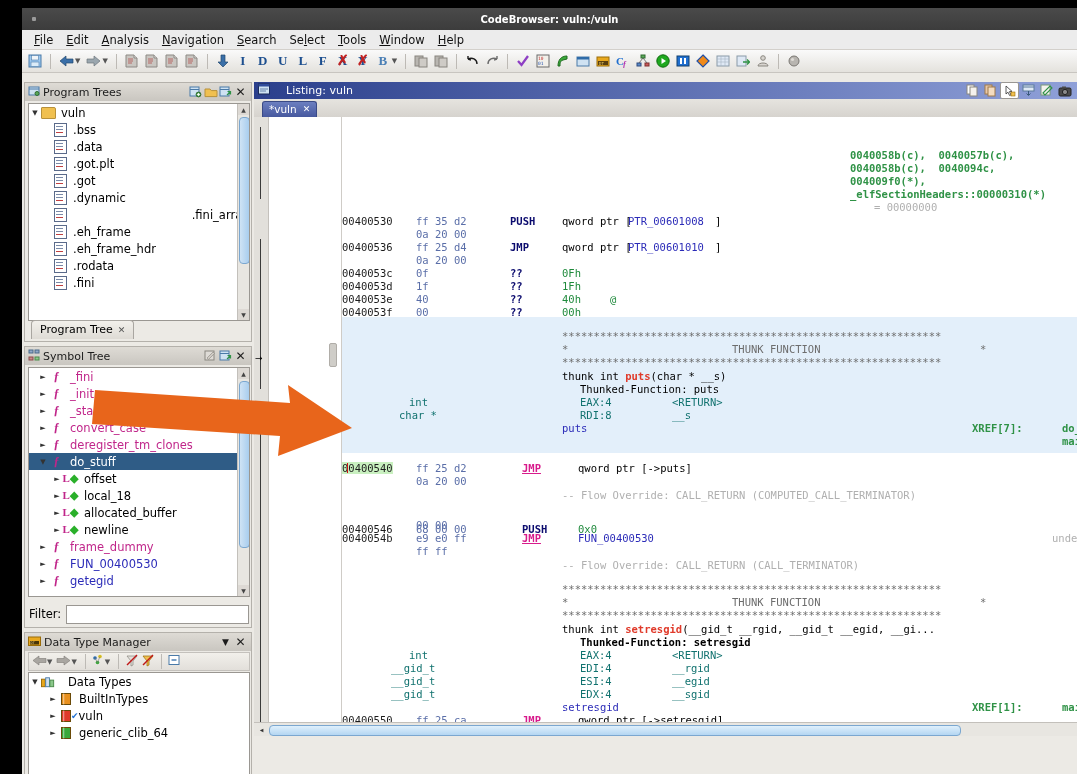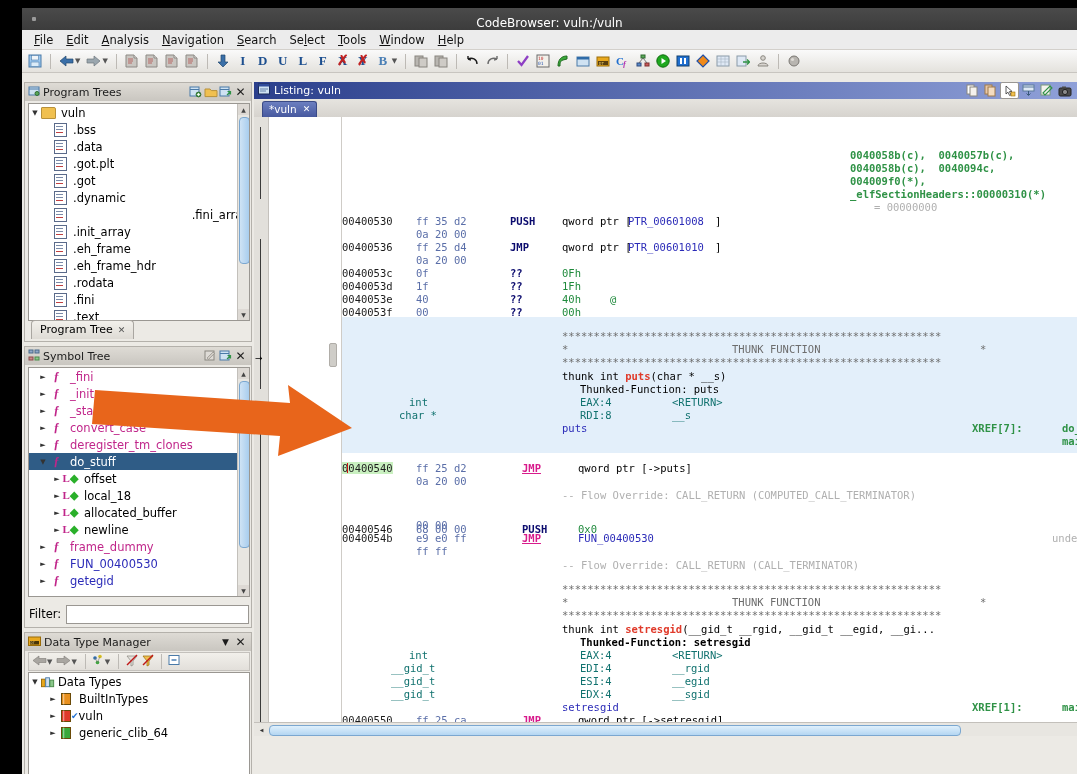--- a/index.html
+++ b/index.html
@@ -1,22 +1,22 @@
 <!DOCTYPE html>
 <html><head>
 <meta charset="utf-8">
 <style>
   html,body{margin:0;padding:0;background:#000;}
   body{width:1077px;height:774px;overflow:hidden;font-family:"DejaVu Sans","Liberation Sans",sans-serif;font-size:11px;}
   #root{position:relative;width:1077px;height:774px;background:#000;}
 
   
   .win{position:absolute;left:22px;top:8px;width:1055px;height:766px;background:#eceae5;}
-  .titlebar{height:22px;background:linear-gradient(#4a4a4a,#3c3c3c);color:#fff;font-size:12px;font-weight:normal;
-            display:flex;align-items:flex-end;justify-content:center;position:relative;}
+  .titlebar{height:22px;background:linear-gradient(#4a4a4a,#3c3c3c);color:#fff;font-size:10px;font-weight:bold;
+            display:flex;align-items:center;justify-content:center;position:relative;}
   .titlebar .dot{position:absolute;left:10px;top:9px;width:4px;height:4px;background:#9a9a9a;border-radius:1px;}
 
   
   .menubar{height:19px;background:#ececec;border-bottom:1px solid #d3d0cb;display:flex;align-items:center;padding-left:6px;gap:1px;}
   .menu-item{font-size:11.5px;color:#111;padding:2px 6px;white-space:nowrap;}
   .menu-item u{text-decoration:underline;}
 
   
   .toolbar{height:22px;background:linear-gradient(#fafafa,#e4e2dd);border-bottom:1px solid #c8c5c0;
            display:flex;align-items:center;padding:0 4px;gap:2px;}
@@ -61,21 +61,21 @@
 
   .filterbar{height:22px;display:flex;align-items:center;padding:0 4px;gap:5px;}
   .filterbar label{font-size:11.5px;}
   .filterbox{flex:1;height:15px;background:#fff;border:1px solid #9a9792;}
 
   .sbar{width:11px;background:#e8e6e1;border-left:1px solid #c3c0bb;position:absolute;right:0;top:0;bottom:0;}
   .sthumb{position:absolute;left:1px;width:9px;background:linear-gradient(90deg,#cfe3f5,#a8cdee);border:1px solid #7ba7d0;border-radius:4px;}
   .sarrow{position:absolute;left:0;width:11px;height:11px;display:flex;align-items:center;justify-content:center;font-size:6px;color:#444;background:#ddd9d4;}
 
   
-  .lst-title{height:17px;background:linear-gradient(90deg,#2b3f8c,#8fa0d8);color:#fff;display:flex;align-items:center;padding:0 4px;font-size:11px;}
+  .lst-title{height:17px;background:linear-gradient(90deg,#2b3f8c,#8fa0d8);color:#fff;display:flex;align-items:center;padding:0 4px;font-size:11px;gap:12px;}
   .lst-title .ttl{flex:1;margin-left:4px;color:#fff;font-weight:normal;}
   .lst-tools{display:flex;align-items:center;gap:1px;}
   .lst-tools .tb{width:17px;height:15px;display:flex;align-items:center;justify-content:center;background:transparent;border-radius:2px;}
   .lst-tools .tb.on{background:#fff;border:1px solid #9a9792;}
 
   .lst-tabrow{height:18px;background:linear-gradient(#e6e4df,#d6d3ce);display:flex;align-items:flex-end;padding-left:8px;border-bottom:1px solid #b4b1ab;}
   .lst-tab{background:linear-gradient(#6c7fc0,#46589e);color:#fff;border:1px solid #3a4a86;border-bottom:none;
            border-radius:3px 3px 0 0;padding:1px 6px 2px 6px;font-size:10.5px;display:flex;align-items:center;gap:6px;}
 
   .code{position:relative;background:#fff;font-family:"DejaVu Sans Mono","Liberation Mono",monospace;font-size:10.5px;overflow:hidden;}
@@ -394,51 +394,39 @@
                 <div class="trow" style="padding-left: 24px; justify-content: space-between;">
                   <span class="ticon">
                     <span class="sheet"></span>
                   </span>
                   <span style="margin-left:5px">.fini_array</span>
                 </div>
                 <div class="trow" style="padding-left: 24px;">
                   <span class="ticon">
                     <span class="sheet"></span>
                   </span>
-                  <span style="margin-left:5px">.init_array</span>
+                  <span style="margin-left:5px">.eh_frame</span>
                 </div>
                 <div class="trow" style="padding-left: 24px;">
                   <span class="ticon">
                     <span class="sheet"></span>
                   </span>
-                  <span style="margin-left:5px">.eh_frame</span>
+                  <span style="margin-left:5px">.eh_frame_hdr</span>
                 </div>
                 <div class="trow" style="padding-left: 24px;">
                   <span class="ticon">
                     <span class="sheet"></span>
                   </span>
-                  <span style="margin-left:5px">.eh_frame_hdr</span>
+                  <span style="margin-left:5px">.rodata</span>
                 </div>
                 <div class="trow" style="padding-left: 24px;">
                   <span class="ticon">
                     <span class="sheet"></span>
                   </span>
-                  <span style="margin-left:5px">.rodata</span>
-                </div>
-                <div class="trow" style="padding-left: 24px;">
-                  <span class="ticon">
-                    <span class="sheet"></span>
-                  </span>
                   <span style="margin-left:5px">.fini</span>
-                </div>
-                <div class="trow" style="padding-left: 24px;">
-                  <span class="ticon">
-                    <span class="sheet"></span>
-                  </span>
-                  <span style="margin-left:5px">.text</span>
                 </div>
               </div>
             <div class="sbar">
               <div class="sarrow" style="top:0">▲</div>
               <div class="sthumb" style="top:13px;height:145px;"></div>
               <div class="sarrow" style="bottom:0">▼</div>
             </div>
           </div>
           <div class="tabstrip" style="position:absolute;left:0;bottom:2px;width:228px;">
             <div class="tab">
@@ -634,21 +622,21 @@
           <div class="tree" style="position:absolute;left:3px;top:39px;width:222px;height:112px;">
             <div class="trow">
               <span class="twist">▼</span>
               <span class="ticon">
                 <svg width="16" height="12" viewBox="0 0 16 12">
                     <rect x="0.5" y="3" width="4" height="8" fill="#e8a81e" stroke="#9a6c08"></rect>
                     <rect x="5" y="1.5" width="4" height="9.5" fill="#cfe2f2" stroke="#4a7aa8"></rect>
                     <rect x="9.5" y="4" width="4" height="7" fill="#8ac88a" stroke="#4a8a4a"></rect>
                   </svg>
               </span>
-              <span style="margin-left:2px;">Data Types</span>
+              <span style="margin-left:12px;">Data Types</span>
             </div>
             <div id="dt-nodes">
                 <div class="trow" style="padding-left: 18px;">
                   <span class="twist">►</span>
                   <span class="ticon">
                     <svg width="11" height="12" viewBox="0 0 11 12">
                       <rect x="0.5" y="0.5" width="9" height="11" fill="#e8901e" stroke="#6a4a08"></rect>
                       <rect x="2" y="0.5" width="1.3" height="11" fill="rgba(255,255,255,.45)"></rect>
                     </svg>
                   </span>

